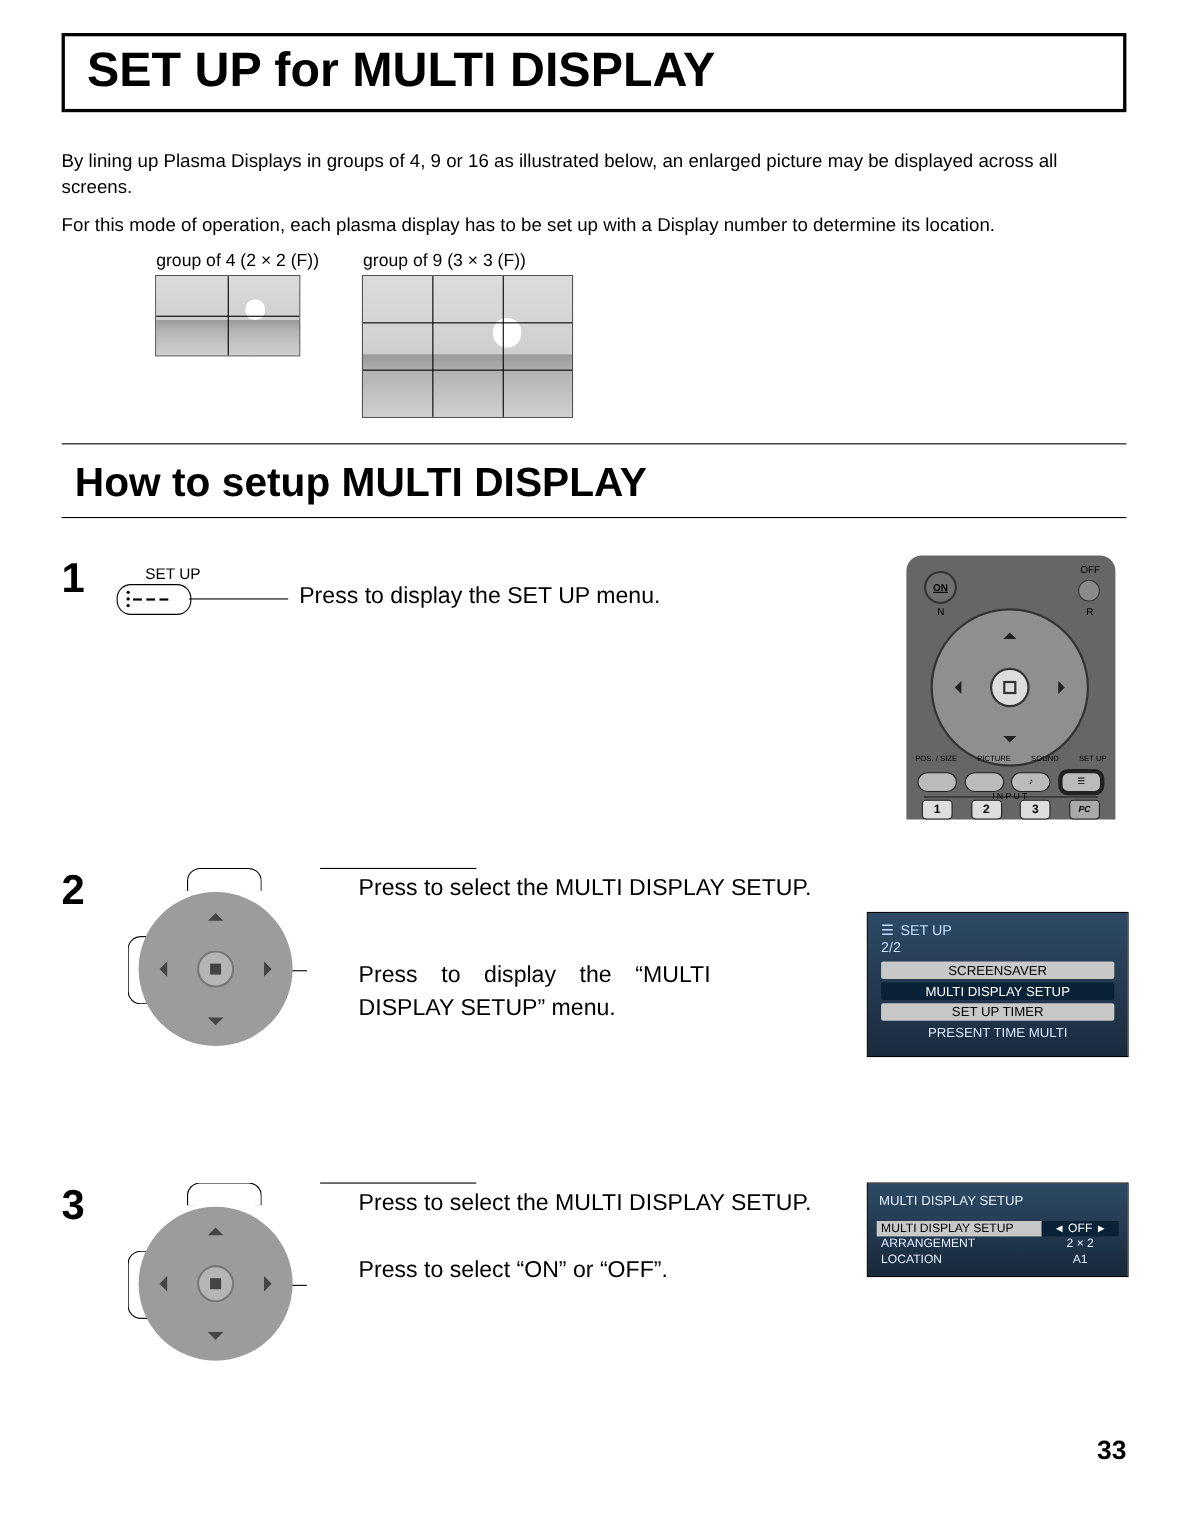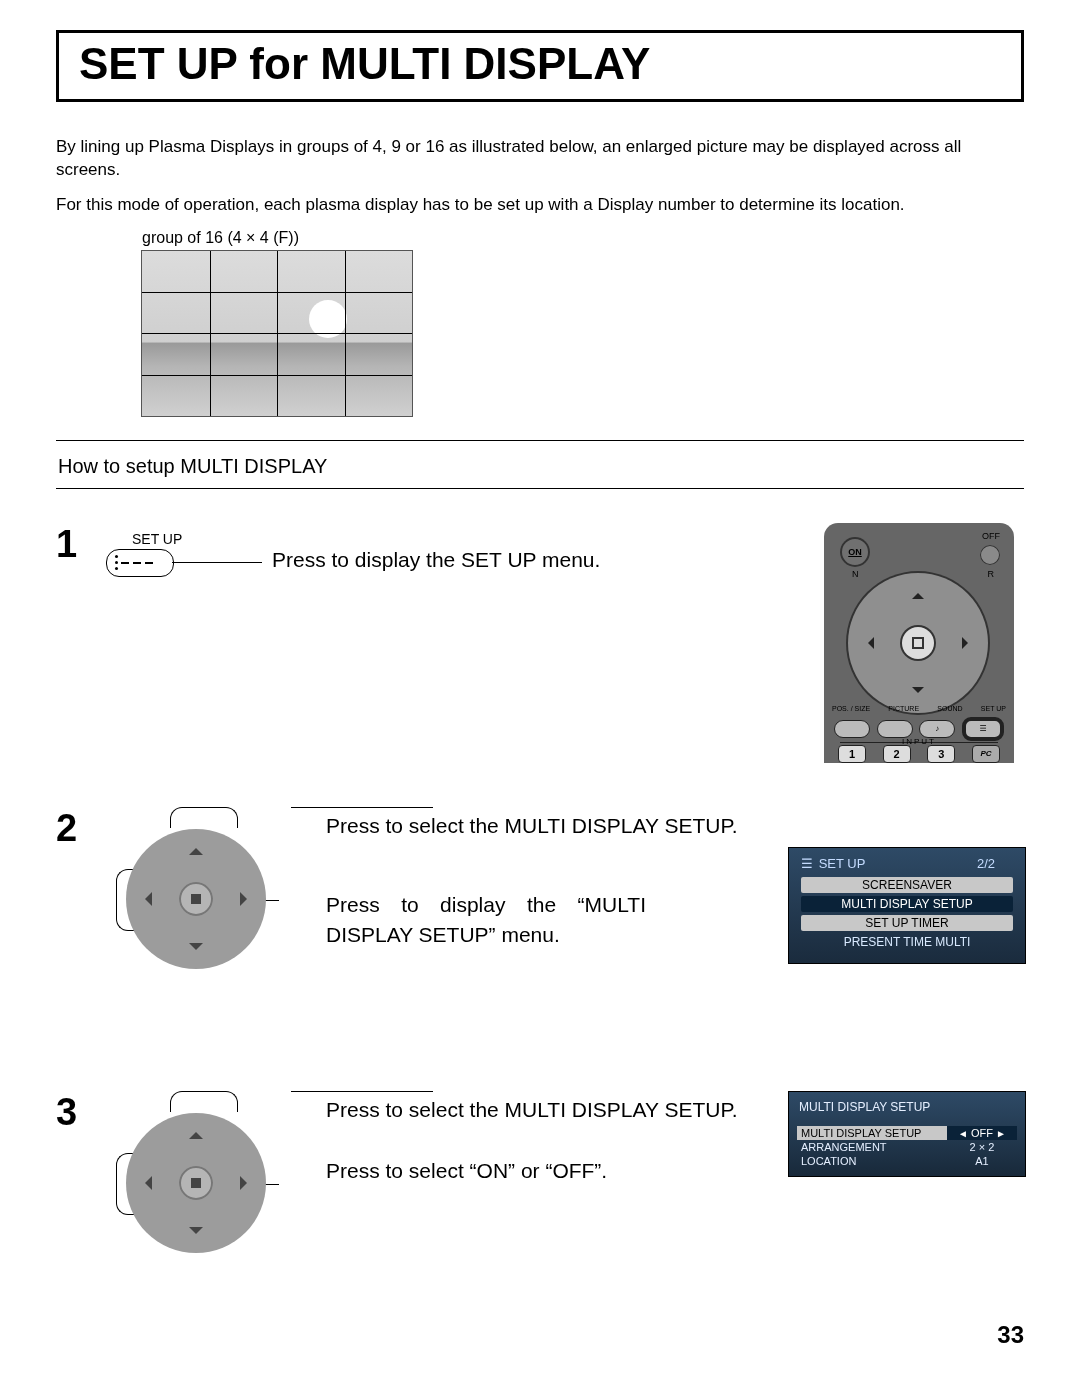--- a/index.html
+++ b/index.html
@@ -54,21 +54,21 @@
     position:absolute; inset:0; overflow:hidden;
     background: linear-gradient(#dcdcdc 0%, #cfcfcf 55%, #9a9a9a 56%, #b5b5b5 70%, #d0d0d0 100%);
   }
   .sun { position:absolute; width:14%; padding-top:14%; border-radius:50%; background:#fff; top:30%; left:62%; }
   .note {
     font-size: 17px;
     margin: 28px 0 30px 0;
   }
   .hr { height:1px; background:#000; }
   .h2 {
-    font-size: 20px; font-weight: normal; margin: 14px 0 10px 2px;
+    font-size: 37px; font-weight: bold; margin: 14px 0 10px 12px;
   }
 
   
   .step-block { display:flex; align-items:flex-start; margin-top: 34px; min-height: 100px; }
   .step-num { font-size: 38px; font-weight:bold; width:50px; }
   .step-rest { flex:1; position:relative; display:flex; }
   .step-left { width: 220px; position:relative; }
   .step-mid  { flex:1; font-size:21px; line-height:1.4; padding-top:4px;}
   .step-side { width: 250px; margin-left: 24px; }
 
@@ -133,21 +133,21 @@
   
   .osd {
     background: linear-gradient(#2e4a66, #1a2b3d);
     border: 1px solid #000;
     color:#fff;
     font-size:12px;
     width: 236px;
     padding: 6px 0 10px 0;
     margin-left: 14px;
   }
-  .osd .hdr { display:flex; justify-content:space-between; padding: 2px 30px 6px 12px; color:#c5dcff; font-size:13px;}
+  .osd .hdr { display:flex; justify-content:space-between; padding: 2px 30px 6px 12px; color:#c5dcff; font-size:13px;flex-direction:column;}
   .osd .hdr .ico { display:inline-block; margin-right:6px; }
   .osd .item { text-align:center; background:#c8c8c8; color:#000; margin:0 12px 3px 12px; padding:1px 0; border-radius:2px; font-size:12px;}
   .osd .item.sel { background:#0a2238; color:#fff; }
   .osd .item.plain { background:transparent; color:#d9eaff; text-align:center;}
 
   .osd2 {
     background: linear-gradient(#2e4a66, #18293a);
     border:1px solid #000; color:#e5efff; width:236px; font-size:12px; padding:6px 0 8px 0; margin-left:14px;
   }
   .osd2 .ttl { padding: 2px 10px 12px 10px; font-size:12px;}
@@ -168,32 +168,42 @@
 <div class="page">
   <div class="title-box">
     <h1>SET UP for MULTI DISPLAY</h1>
   </div>
 
   <div class="intro">By lining up Plasma Displays in groups of 4, 9 or 16 as illustrated below, an enlarged picture may be displayed across all screens.</div>
   <div class="intro">For this mode of operation, each plasma display has to be set up with a Display number to determine its location.</div>
 
   <div class="groups-row">
     <div class="gcol">
-      <div class="glabel">group of 16 (4 × 4 (F))</div>
-      <div class="grid-img g16">
+      <div class="glabel">group of 4 (2 × 2 (F))</div>
+      <div class="grid-img g4">
         <div class="scene">
             <div class="sun"></div>
           </div>
         <div class="grid-lines">
-          <div class="hline" style="top:25%"></div>
-            <div class="hline" style="top:50%"></div>
-            <div class="hline" style="top:75%"></div>
-          <div class="vline" style="left:25%"></div>
-            <div class="vline" style="left:50%"></div>
-            <div class="vline" style="left:75%"></div>
+          <div class="hline" style="top:50%"></div>
+          <div class="vline" style="left:50%"></div>
+        </div>
+      </div>
+    </div>
+    <div class="gcol">
+      <div class="glabel">group of 9 (3 × 3 (F))</div>
+      <div class="grid-img g9">
+        <div class="scene">
+            <div class="sun"></div>
+          </div>
+        <div class="grid-lines">
+          <div class="hline" style="top:33.3%"></div>
+            <div class="hline" style="top:66.6%"></div>
+          <div class="vline" style="left:33.3%"></div>
+            <div class="vline" style="left:66.6%"></div>
         </div>
       </div>
     </div>
   </div>
 
 
   <div class="hr"></div>
   <div class="h2">How to setup MULTI DISPLAY</div>
   <div class="hr"></div>
 

